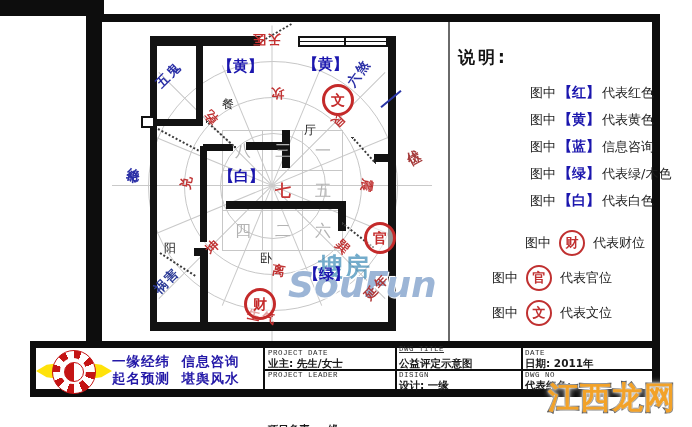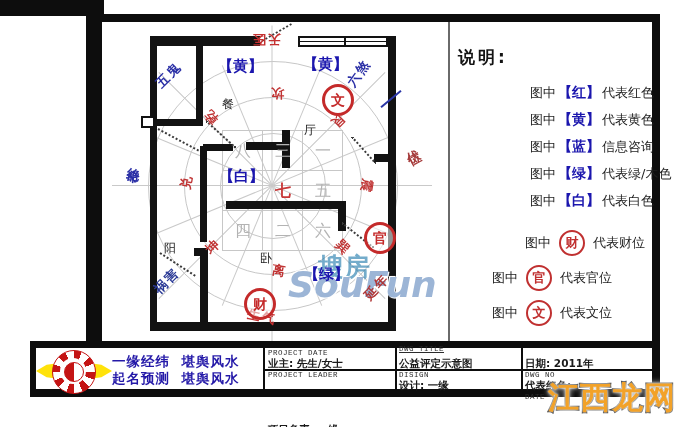--- a/index.html
+++ b/index.html
@@ -185,27 +185,27 @@
   <div class="blk" style="left:395px;top:348px;width:2px;height:41px;"></div>
   <div class="blk" style="left:521px;top:348px;width:2px;height:41px;"></div>
   <div class="blk" style="left:263px;top:369px;width:389px;height:2px;"></div>
 
   <div class="logo-burst"></div>
   <div class="logo-ring">
     <div class="logo-taiji">
         <div class="yy"></div>
       </div>
   </div>
-  <div class="company"><span>一缘经纬  堪舆风水</span><br><span>起名预测  堪舆风水</span></div>
+  <div class="company"><span>一缘经纬  信息咨询</span><br><span>起名预测  堪舆风水</span></div>
 
   <div class="tb-en" style="left:268px;top:349px;">PROJECT DATE</div>
   <div class="tb-cn" style="left:268px;top:357px;">业主: 先生/女士</div>
   <div class="tb-en" style="left:399px;top:345px;text-decoration:underline;">DWG TITLE</div>
   <div class="tb-cn" style="left:399px;top:357px;">公益评定示意图</div>
-  <div class="tb-en" style="left:525px;top:349px;margin-top:44px;">DATE</div>
+  <div class="tb-en" style="left:525px;top:349px;">DATE</div>
   <div class="tb-cn" style="left:525px;top:357px;">日期: 2011年</div>
   <div class="tb-en" style="left:268px;top:371px;">PROJECT LEADER</div>
   <div class="tb-cn" style="left:268px;top:379px;margin-top:44px;">项目负责: 一缘</div>
   <div class="tb-en" style="left:399px;top:371px;">DISIGN</div>
   <div class="tb-cn" style="left:399px;top:379px;">设计: 一缘</div>
   <div class="tb-en" style="left:525px;top:371px;">DWG NO</div>
   <div class="tb-cn" style="left:525px;top:379px;">代表红色:</div>
 
 </div>
 

